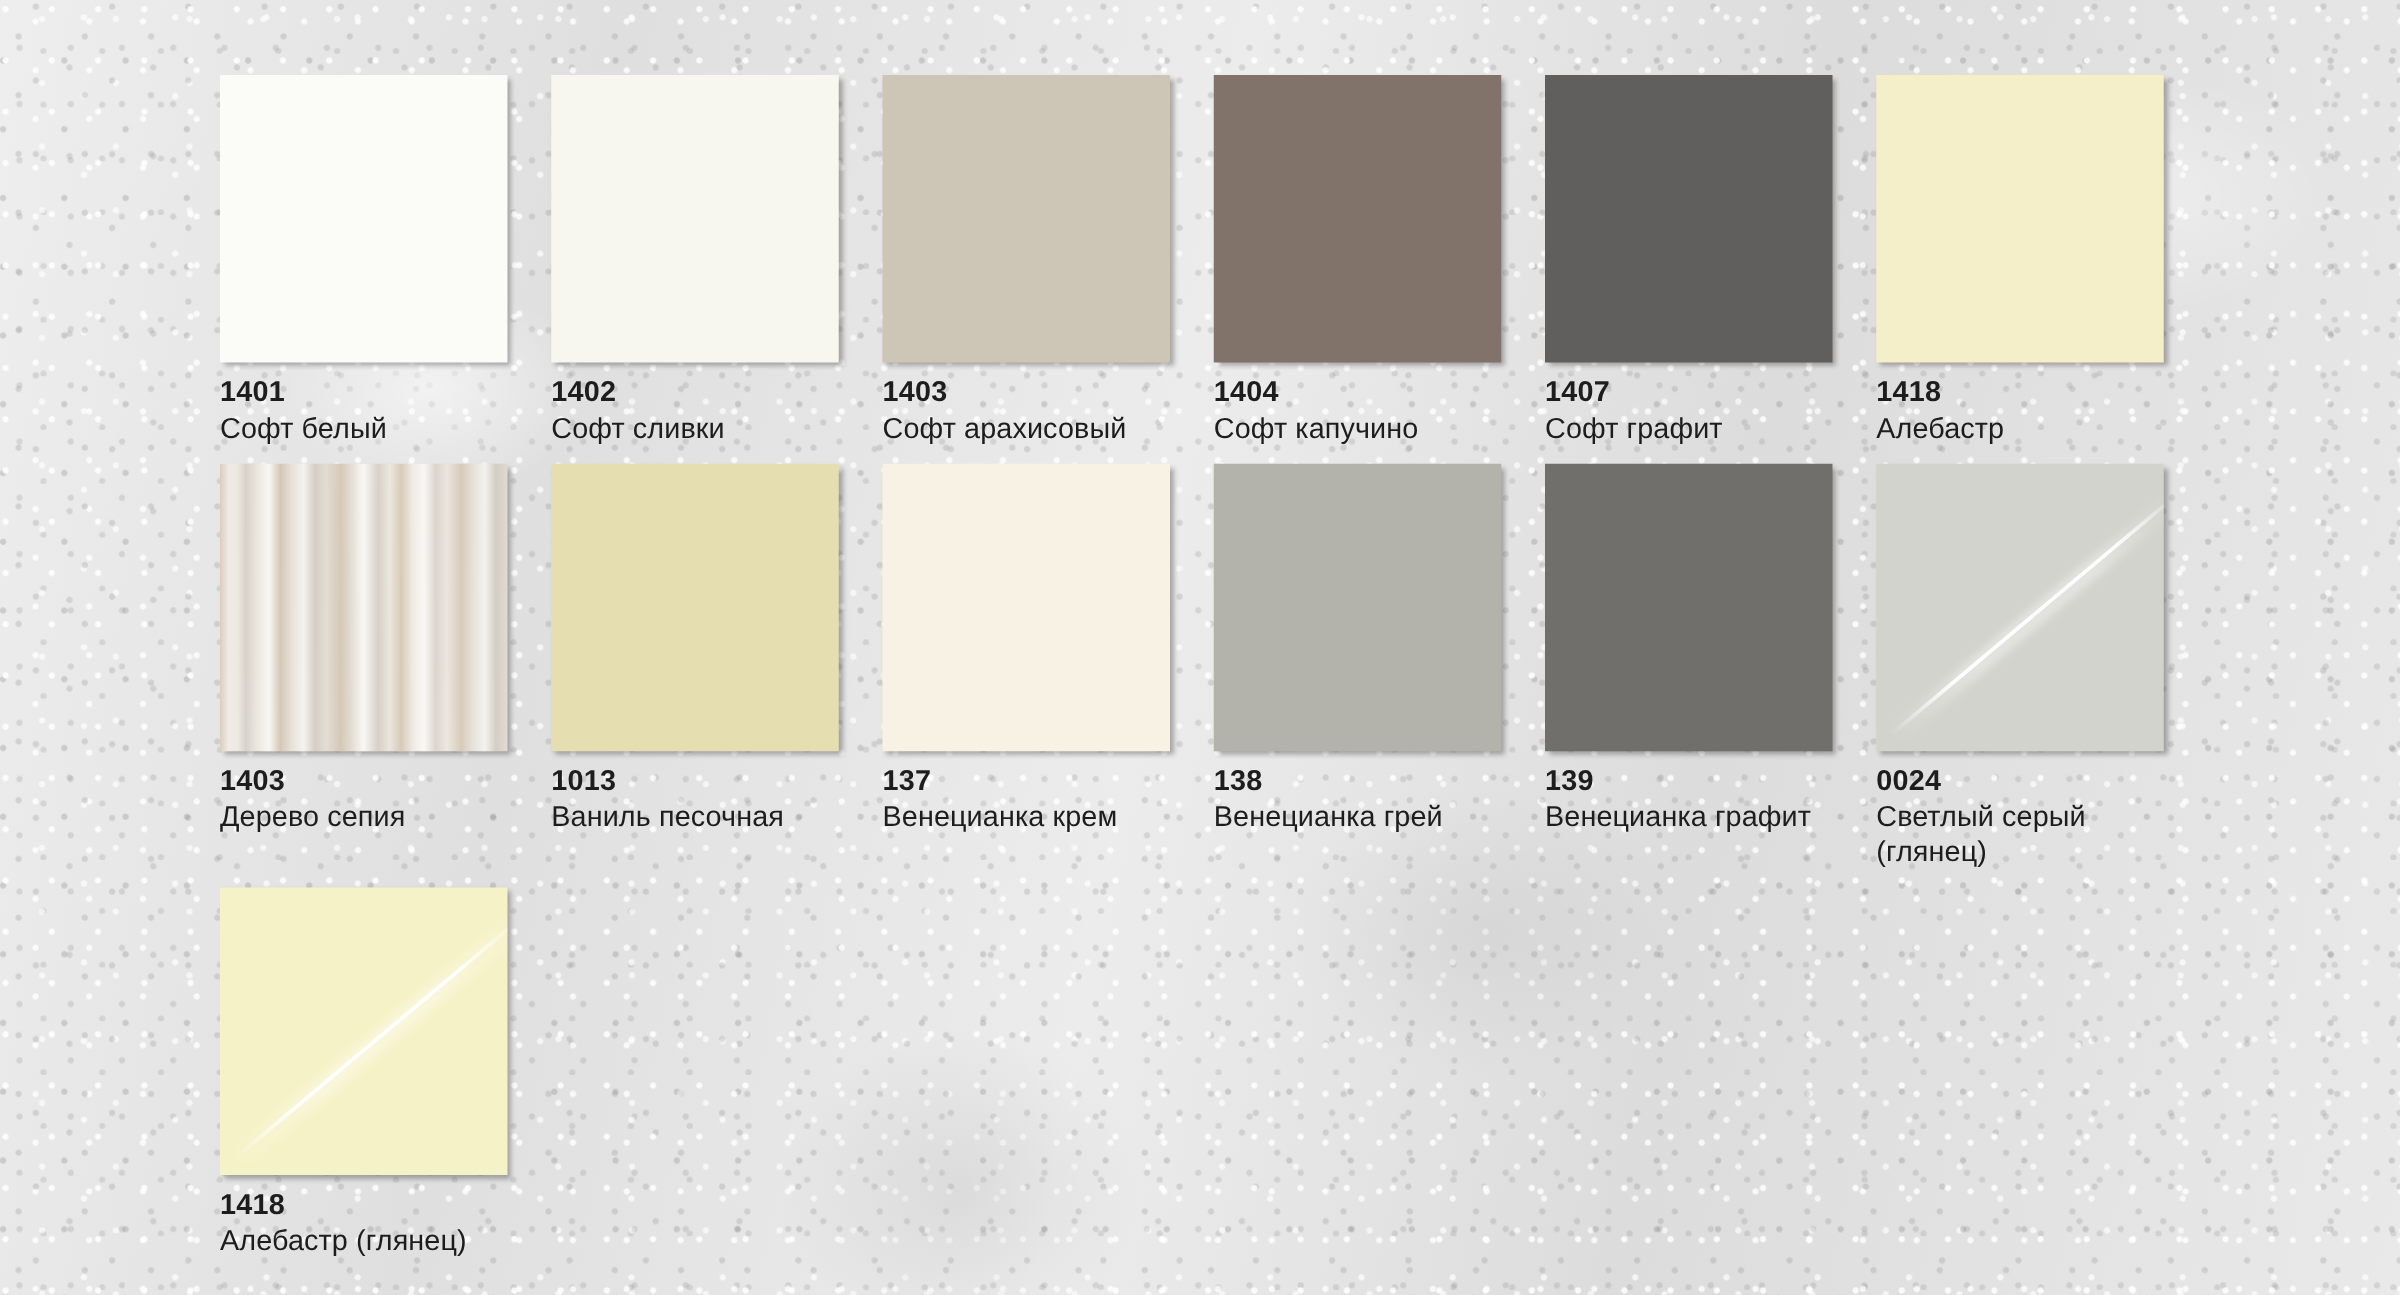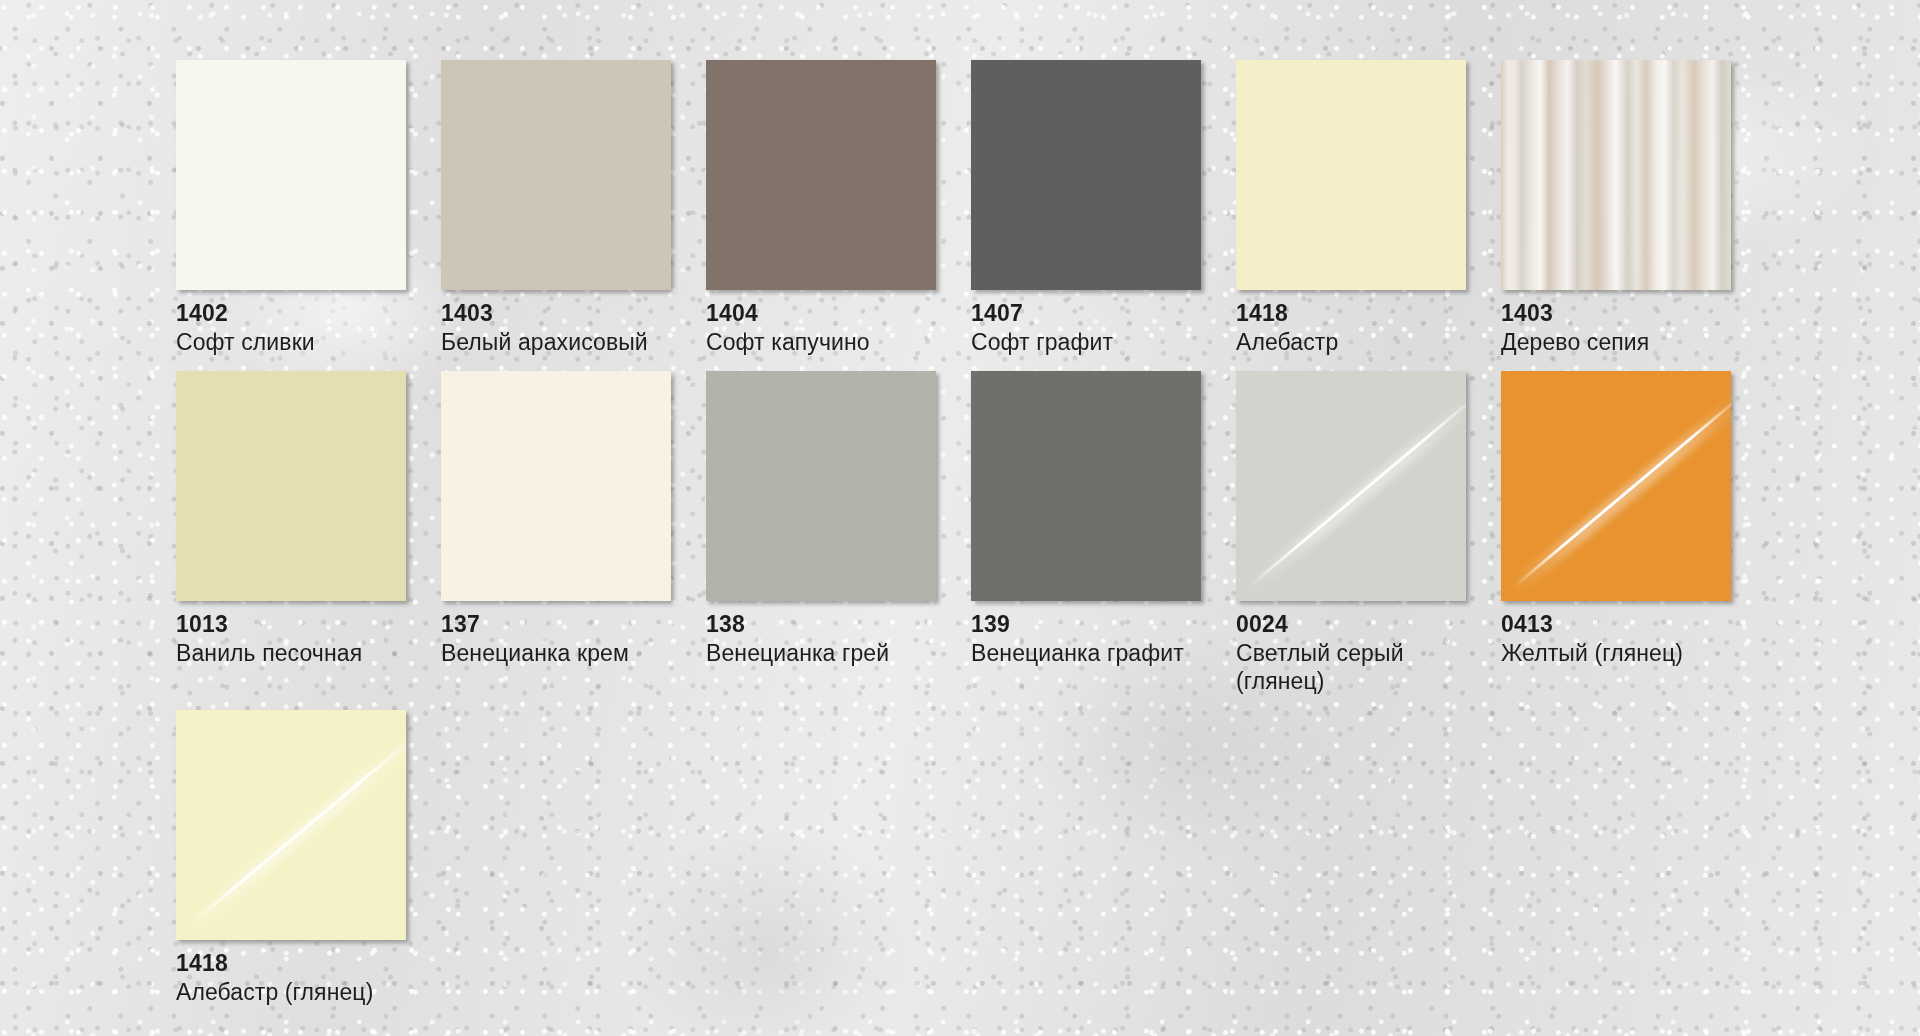--- a/index.html
+++ b/index.html
@@ -147,28 +147,33 @@
     line-height: 1.22;
     letter-spacing: 0.1px;
   }
 </style>
 </head>
 <body>
 
 <div id="page">
   <div class="grid">
       <div class="cell">
+        <div class="swatch" style="background-color: rgb(251, 252, 247);"></div>
+        <div class="code">1401</div>
+        <div class="cname">Софт белый</div>
+      </div>
+      <div class="cell">
         <div class="swatch" style="background-color: rgb(247, 247, 239);"></div>
         <div class="code">1402</div>
         <div class="cname">Софт сливки</div>
       </div>
       <div class="cell">
         <div class="swatch" style="background-color: rgb(205, 198, 182);"></div>
         <div class="code">1403</div>
-        <div class="cname">Белый арахисовый</div>
+        <div class="cname">Софт арахисовый</div>
       </div>
       <div class="cell">
         <div class="swatch" style="background-color: rgb(130, 115, 106);"></div>
         <div class="code">1404</div>
         <div class="cname">Софт капучино</div>
       </div>
       <div class="cell">
         <div class="swatch" style="background-color: rgb(96, 95, 93);"></div>
         <div class="code">1407</div>
         <div class="cname">Софт графит</div>
@@ -202,23 +207,18 @@
         <div class="swatch" style="background-color: rgb(112, 111, 108);"></div>
         <div class="code">139</div>
         <div class="cname">Венецианка графит</div>
       </div>
       <div class="cell">
         <div class="swatch gloss" style="background-color: rgb(211, 211, 205);"></div>
         <div class="code">0024</div>
         <div class="cname">Светлый серый (глянец)</div>
       </div>
       <div class="cell">
-        <div class="swatch gloss" style="background-color: rgb(232, 147, 47);"></div>
-        <div class="code">0413</div>
-        <div class="cname">Желтый (глянец)</div>
-      </div>
-      <div class="cell">
         <div class="swatch gloss" style="background-color: rgb(246, 242, 200);"></div>
         <div class="code">1418</div>
         <div class="cname">Алебастр (глянец)</div>
       </div>
     </div>
 </div>
 
 </body></html>

